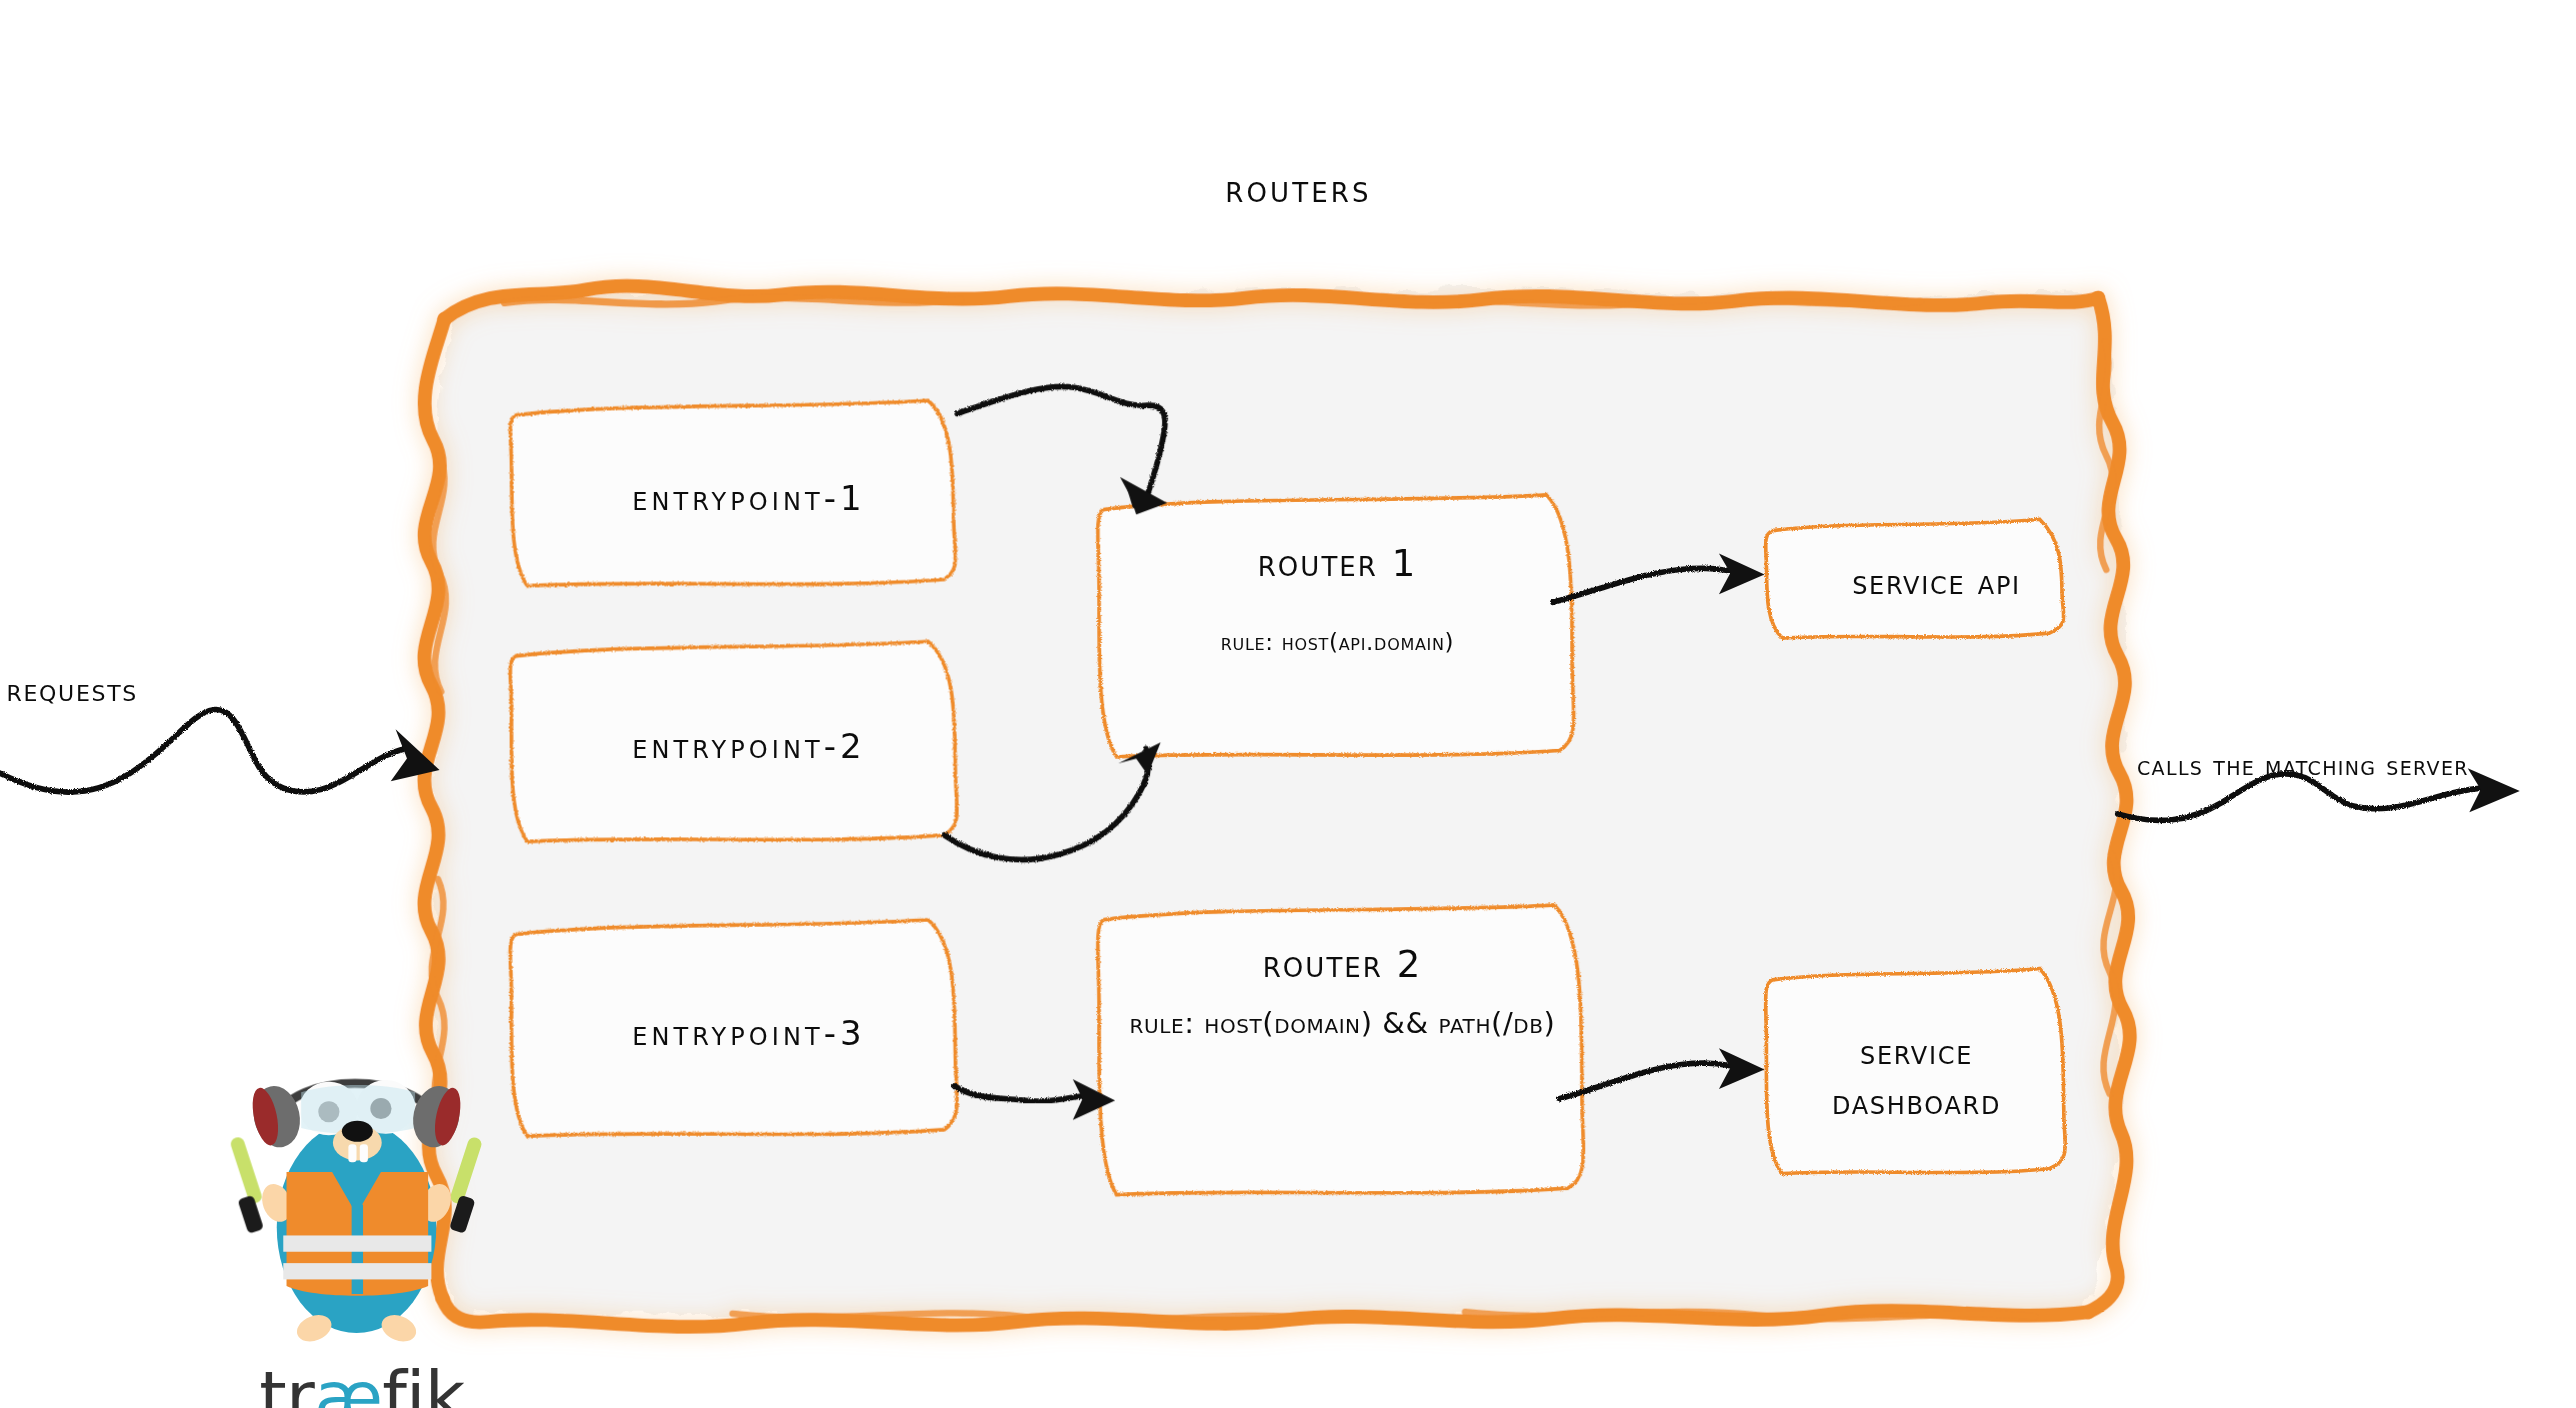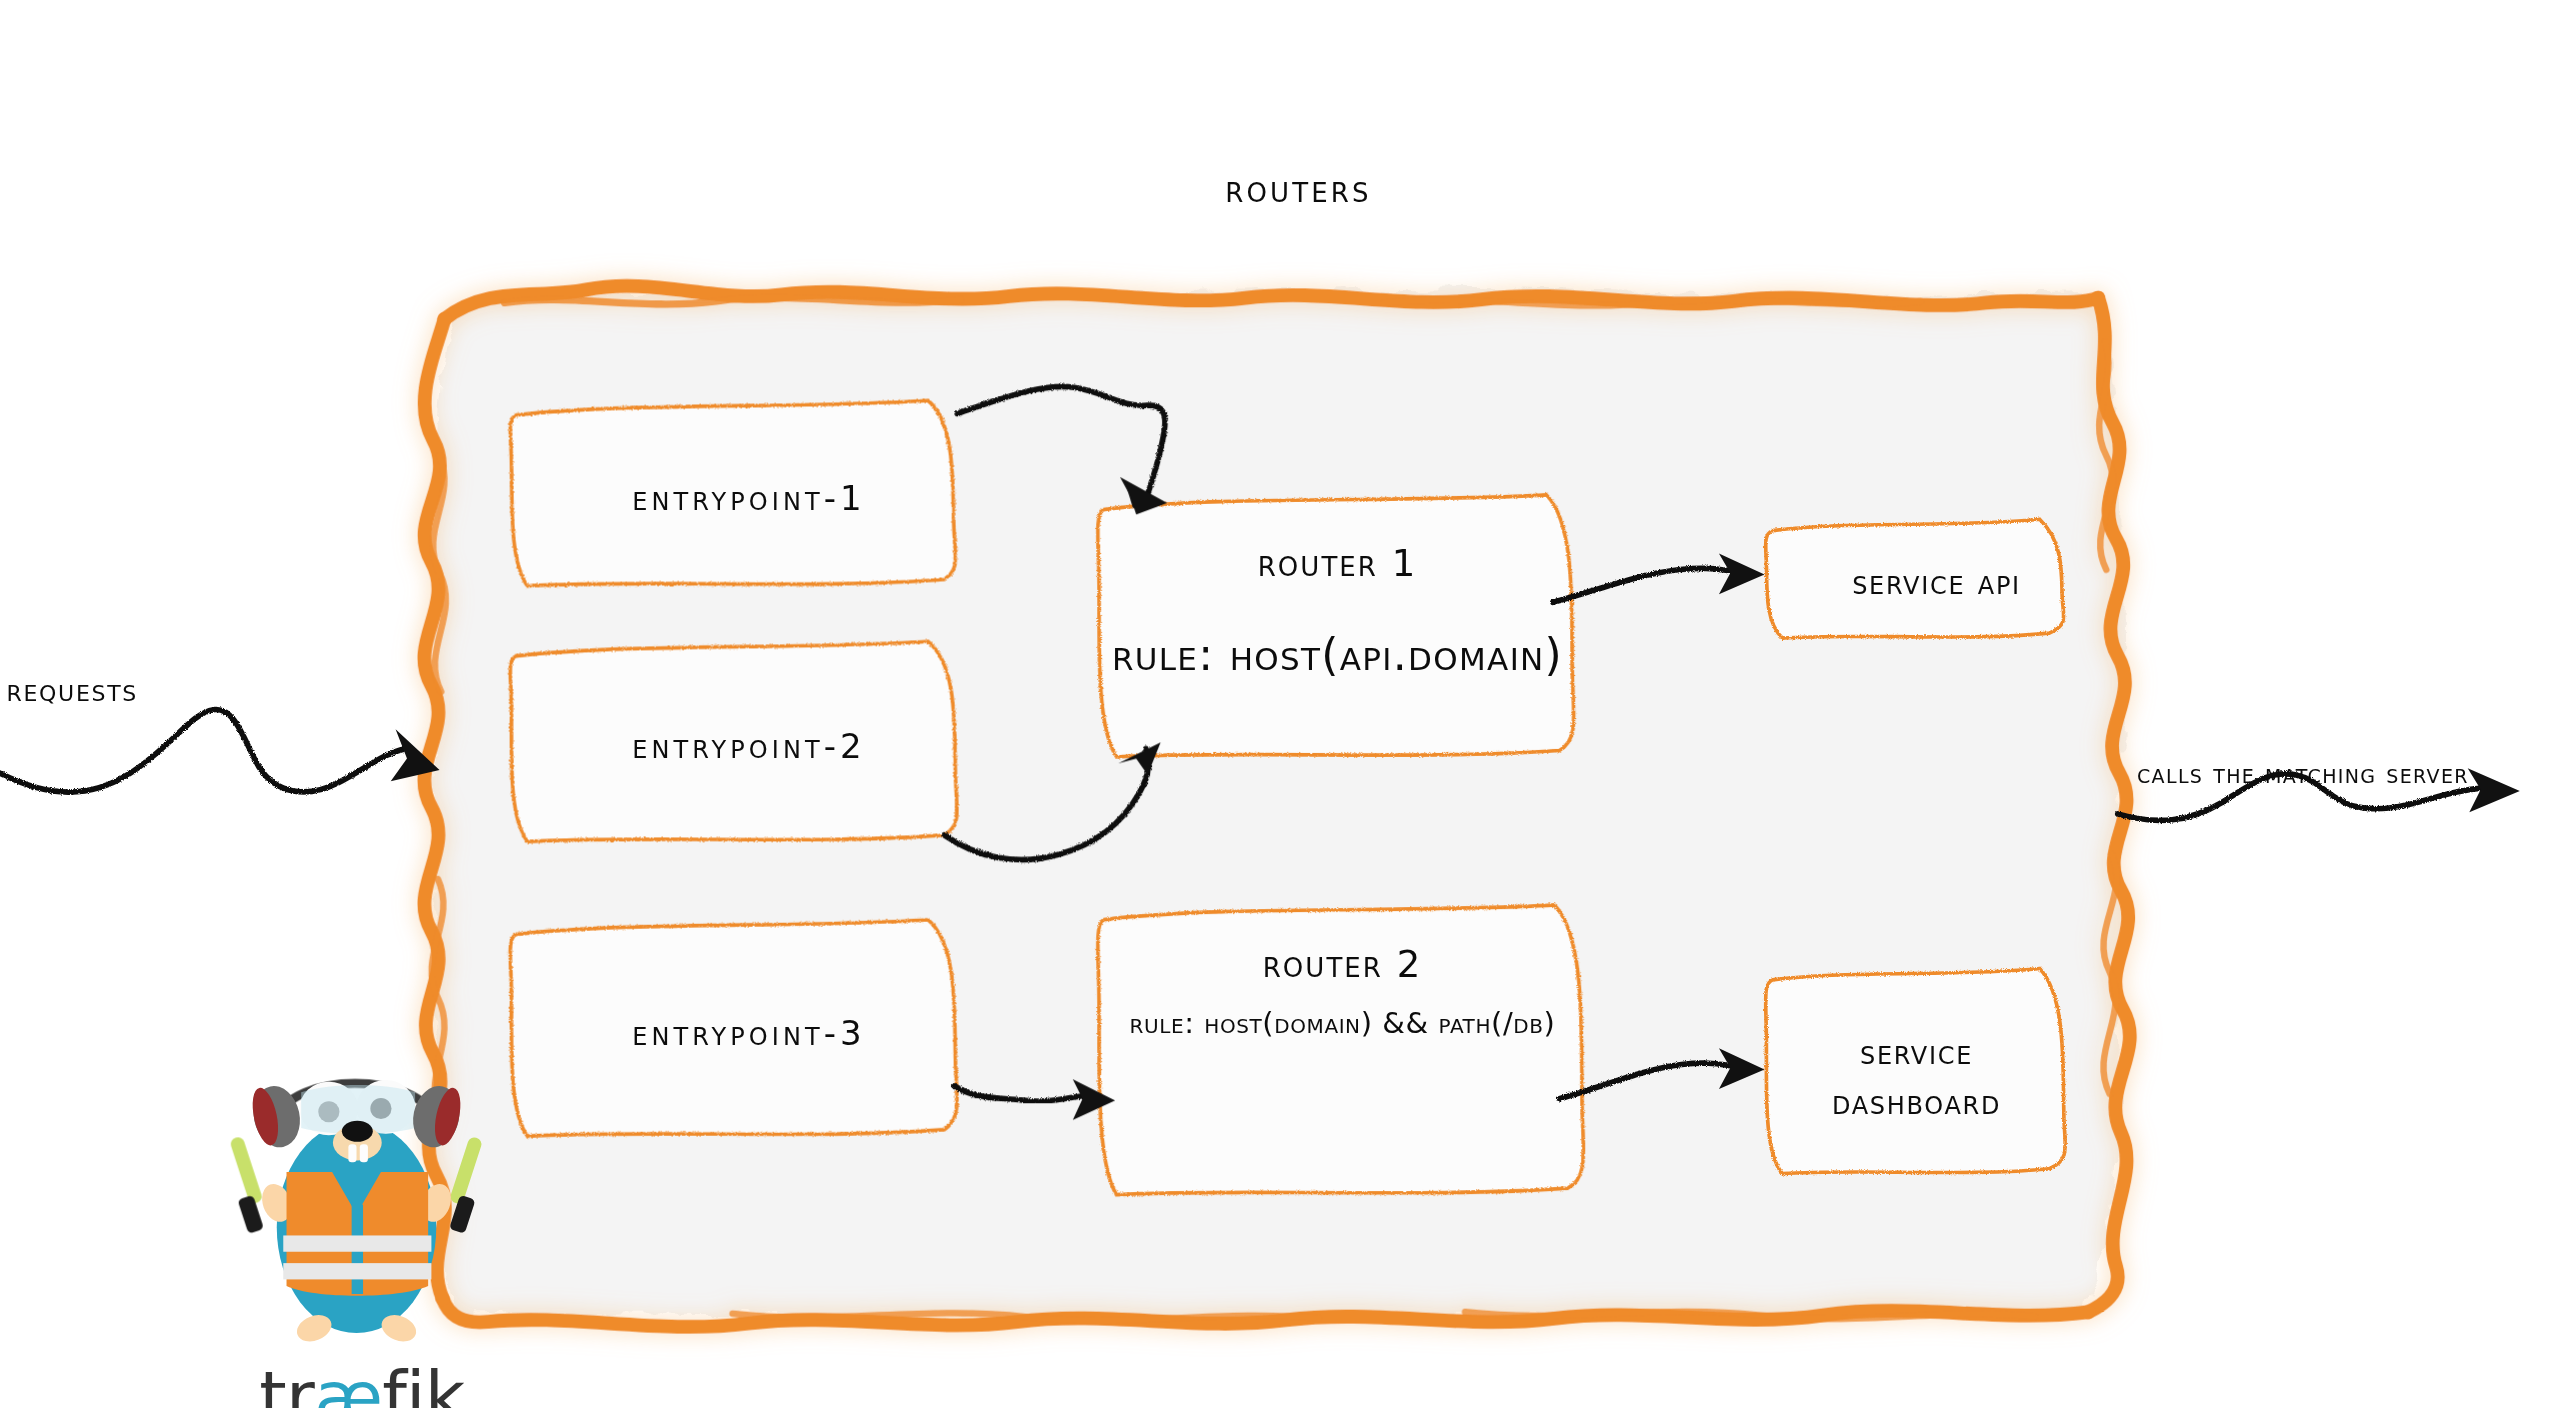--- a/index.html
+++ b/index.html
@@ -77,21 +77,21 @@
   }
 
   .router-title {
     font-size: 37px;
     letter-spacing: 0.055em;
     font-variant: small-caps;
     text-transform: lowercase;
   }
 
   .router-rule {
-    font-size: 44px;
+    font-size: 23px;
     letter-spacing: 0.03em;
     font-variant: small-caps;
     text-transform: lowercase;
   }
 
   .router-rule-small {
     font-size: 29px;
     letter-spacing: 0.02em;
     font-variant: small-caps;
     text-transform: lowercase;
@@ -418,18 +418,18 @@
     <div class="hand node-text-wrap service-title" style="top:39px;margin-left:20px;">Service API</div>
   </div>
 
   <div class="node" style="left:1765px; top:970px; width:303px; height:207px;">
     <div class="hand node-text-wrap service-title" style="top:42px;margin-top:20px;">Service</div>
     <div class="hand node-text-wrap service-title" style="top:112px;">Dashboard</div>
   </div>
 
   <div class="hand side-label" style="left:6.5px; top:672px;">Requests</div>
 
-  <div class="hand side-label-small" style="left:2137px; top:750px;margin-top:8px;">Calls the matching server</div>
+  <div class="hand side-label-small" style="left:2137px; top:750px;">Calls the matching server</div>
 
   <div class="logo-word"><span>tr</span><span class="ae">æ</span><span>fik</span></div>
 
 </div>
 
 
 </body></html>

